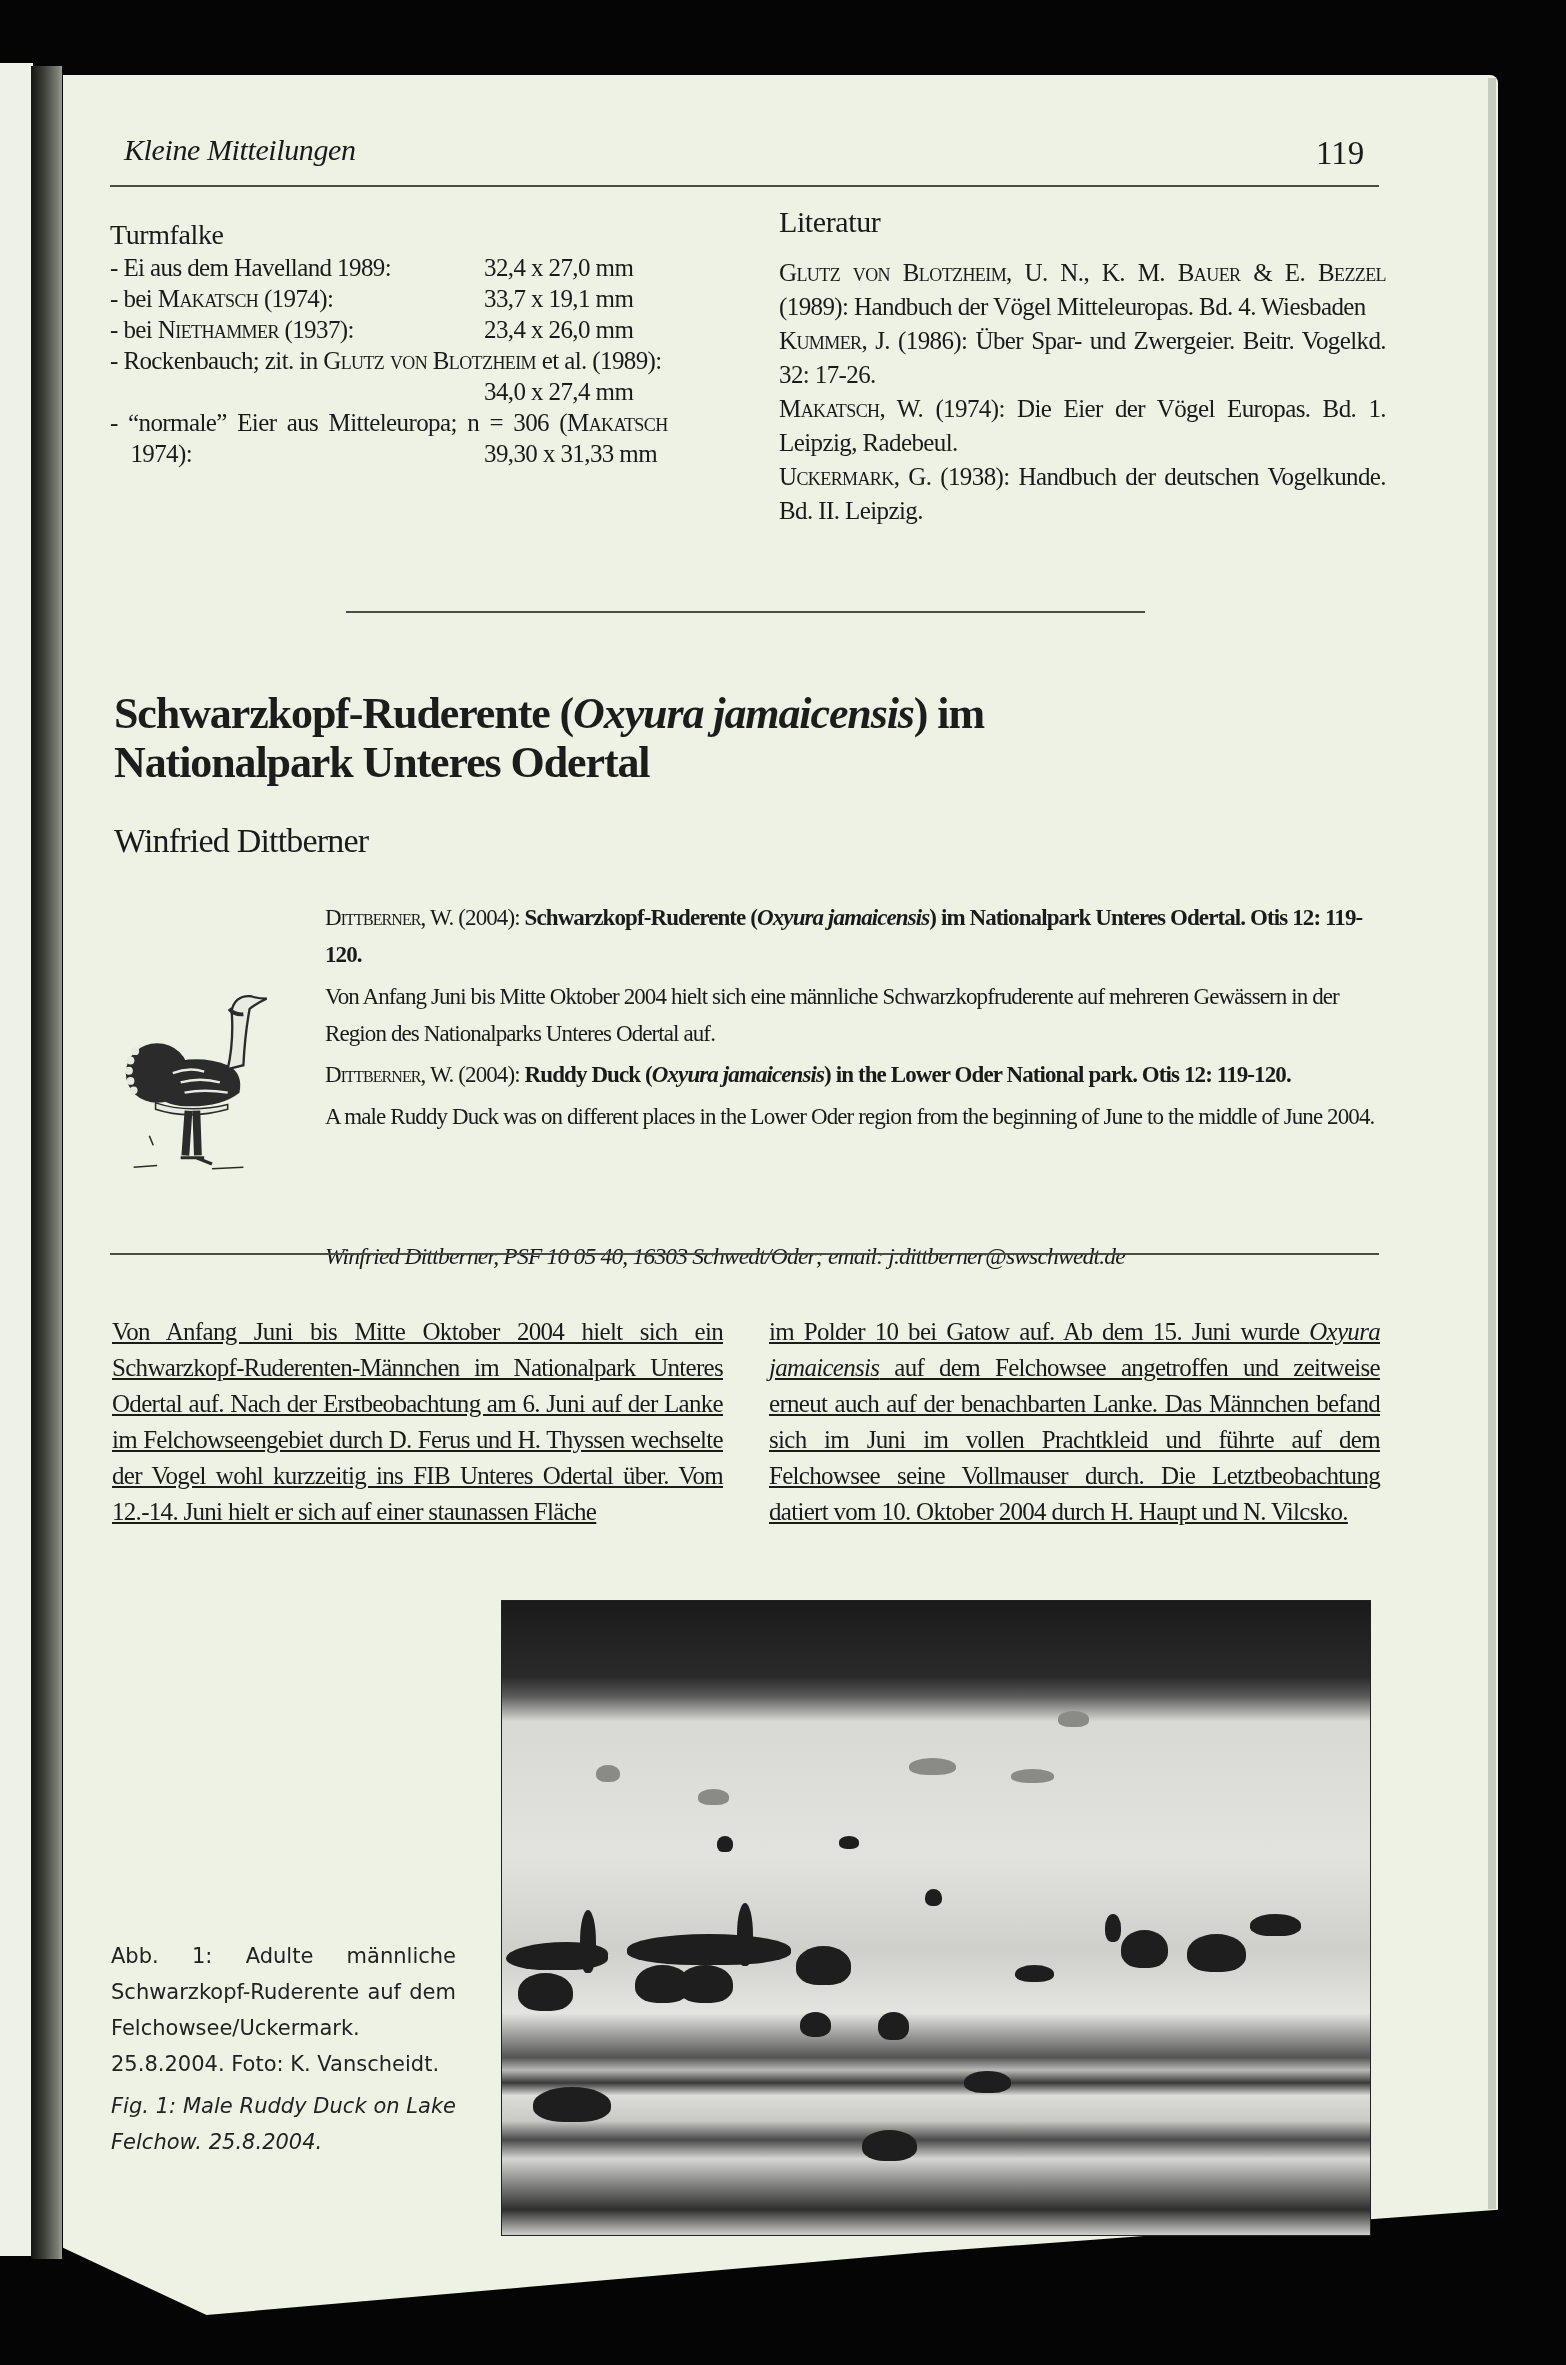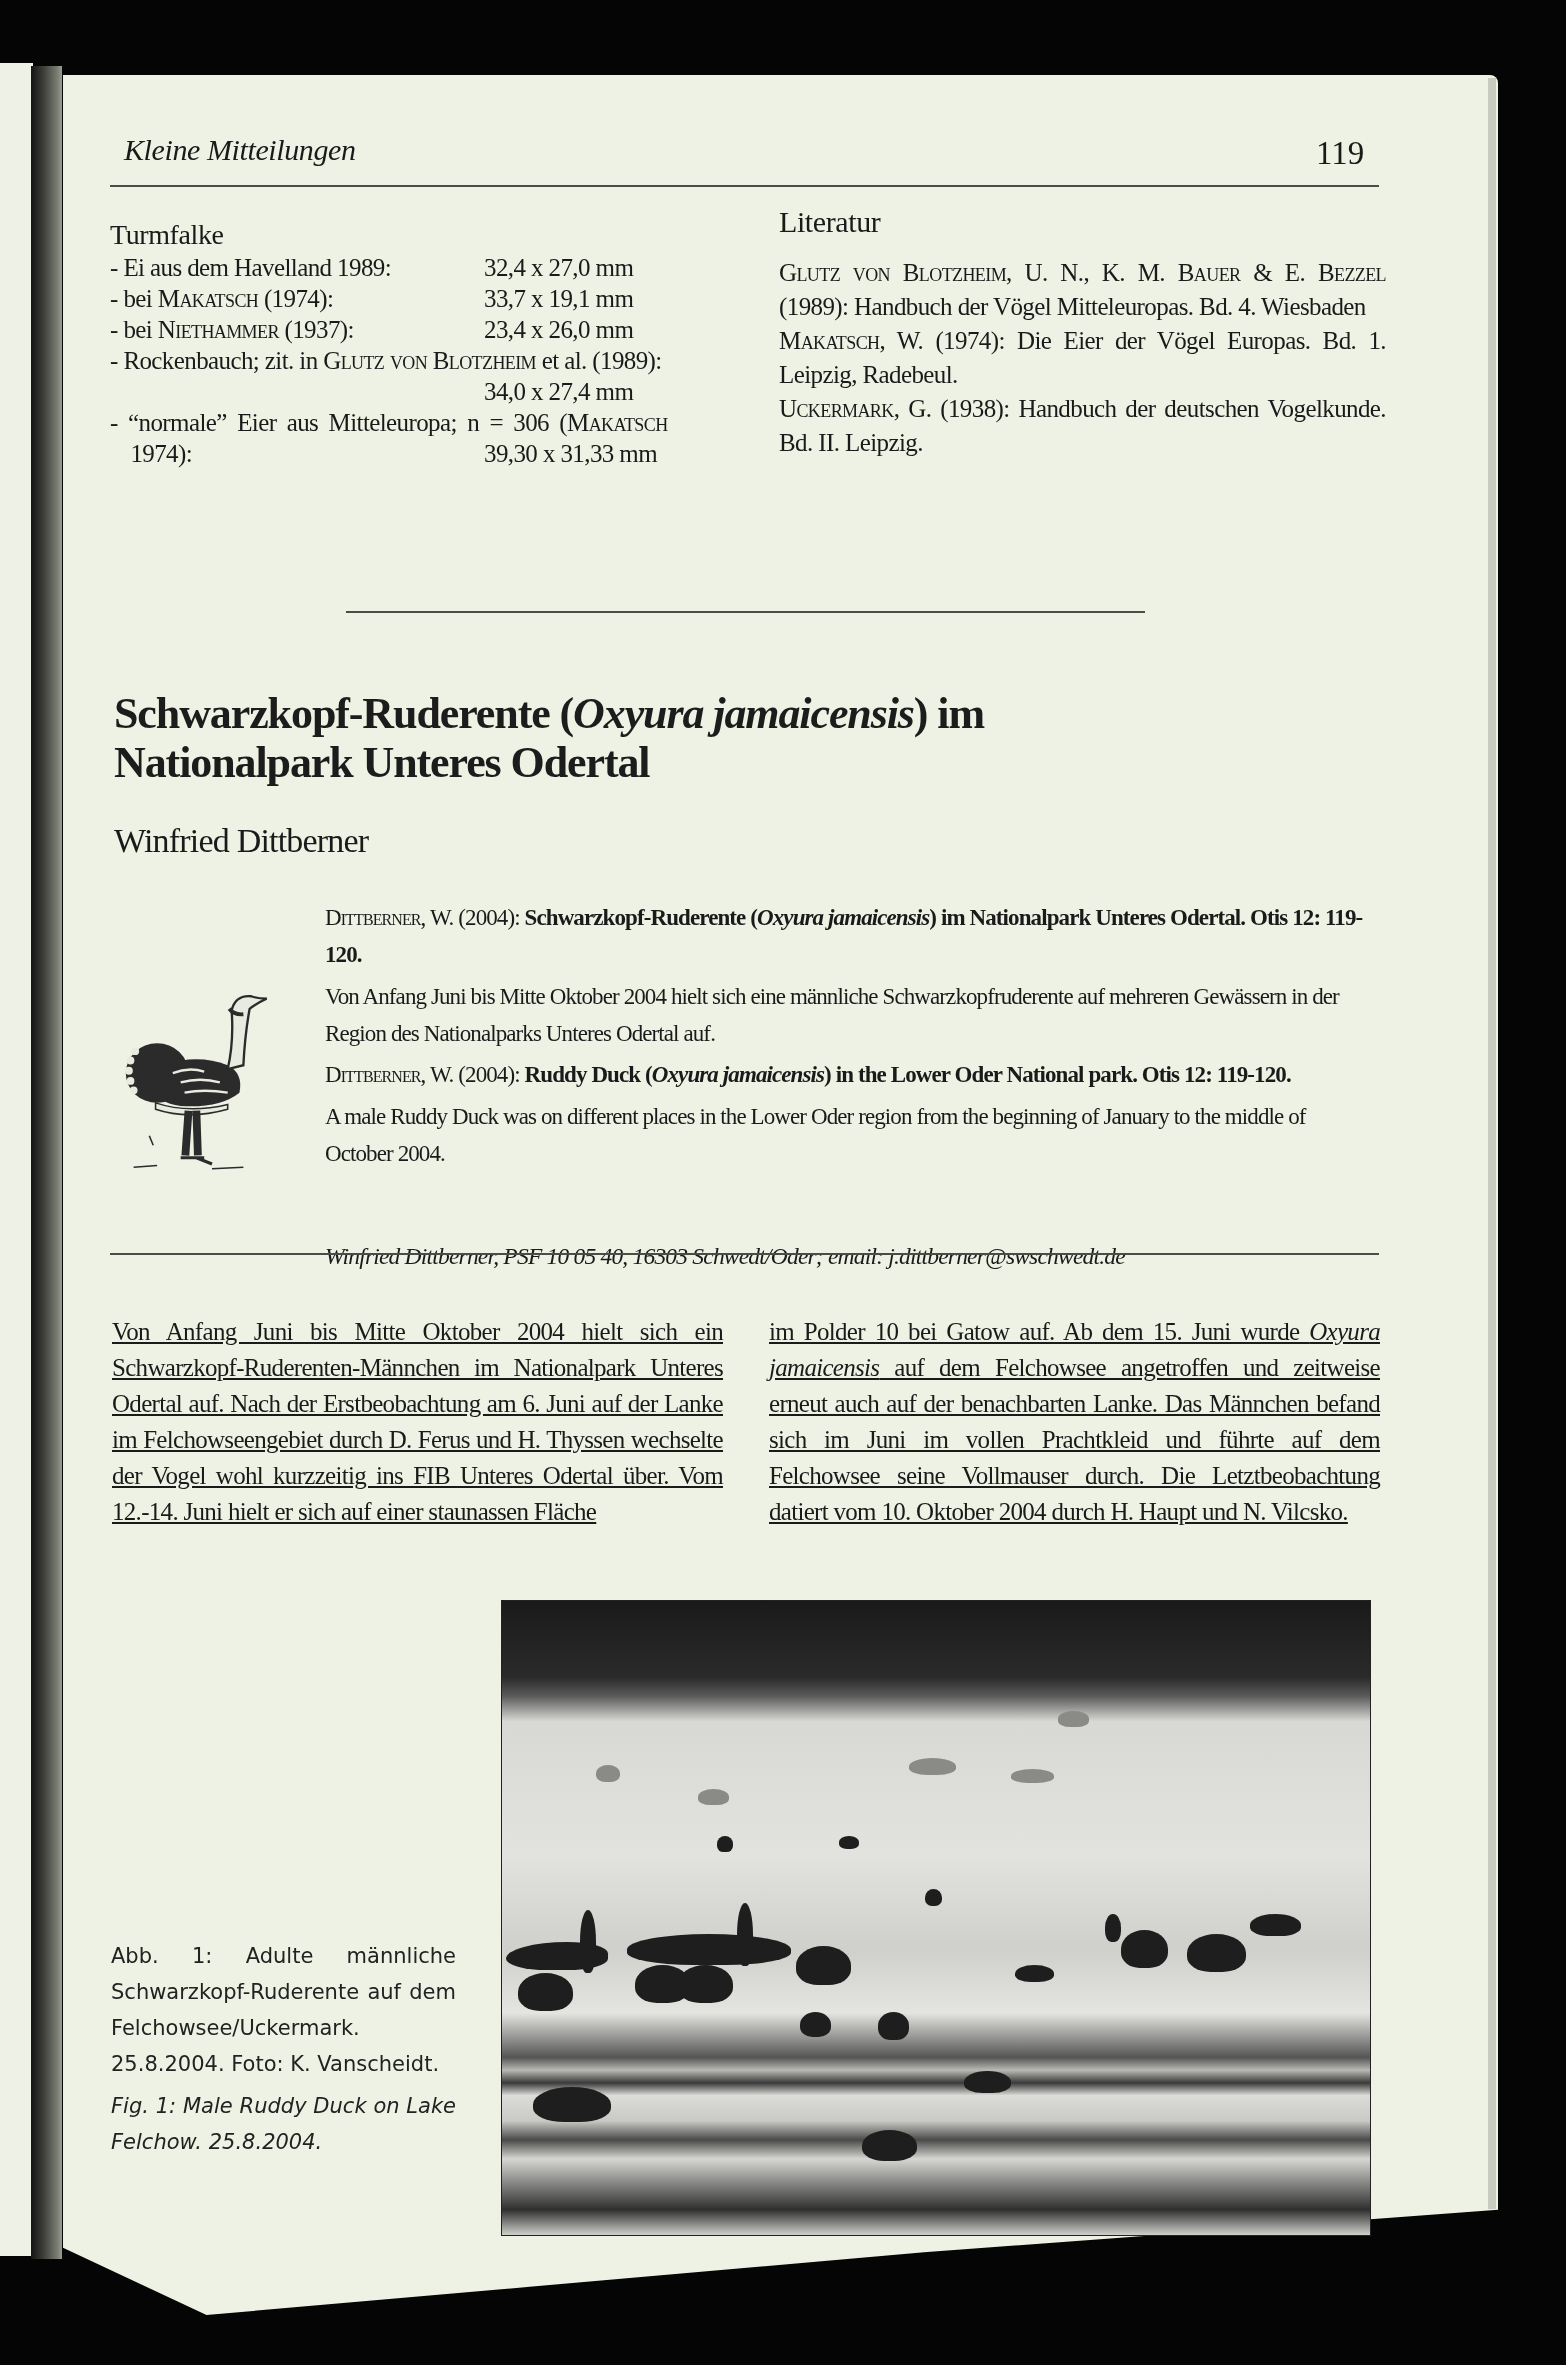--- a/index.html
+++ b/index.html
@@ -113,20 +113,21 @@
   </div>
   <div class="turm-row">
     <span style="padding-left:20.4px;">1974):</span>
     <span class="val">39,30 x 31,33 mm</span>
   </div>
 </div>
 
 <div class="abs lit">
   <div class="section-title">Literatur</div>
   <p><span class="sc">Glutz von Blotzheim, U. N., K. M. Bauer &amp; E. Bezzel</span><span> (1989): Handbuch der Vögel Mitteleuropas. Bd. 4. Wiesbaden</span></p>
+  <p><span class="sc">Kummer, J.</span><span> (1986): Über Spar- und Zwergeier. Beitr. Vogelkd. 32: 17-26.</span></p>
   <p><span class="sc">Makatsch, W.</span><span> (1974): Die Eier der Vögel Europas. Bd. 1. Leipzig, Radebeul.</span></p>
   <p><span class="sc">Uckermark, G.</span><span> (1938): Handbuch der deutschen Vogelkunde. Bd. II. Leipzig.</span></p>
 </div>
 <div class="rule" style="left:346px; top:611px; width:799px;"></div>
 
 <div class="abs article-title">
   <span>Schwarzkopf-Ruderente (</span><i>Oxyura jamaicensis</i><span>) im Nationalpark Unteres Odertal</span>
 </div>
 <div class="abs author">Winfried Dittberner</div>
 
@@ -150,21 +151,21 @@
 </svg>
 
 <div class="abs abstract">
   <p>
     <span class="sc">Dittberner, W.</span><span> (2004): </span><span class="b">Schwarzkopf-Ruderente (</span><b><i>Oxyura jamaicensis</i></b><span class="b">) im Nationalpark Unteres Odertal. Otis 12: 119-120.</span>
   </p>
   <p>Von Anfang Juni bis Mitte Oktober 2004 hielt sich eine männliche Schwarzkopfruderente auf mehreren Gewässern in der Region des Nationalparks Unteres Odertal auf.</p>
   <p>
     <span class="sc">Dittberner, W.</span><span> (2004): </span><span class="b">Ruddy Duck (</span><b><i>Oxyura jamaicensis</i></b><span class="b">) in the Lower Oder National park. Otis 12: 119-120.</span>
   </p>
-  <p>A male Ruddy Duck was on different places in the Lower Oder region from the beginning of January to the middle of October 2004.</p>
+  <p>A male Ruddy Duck was on different places in the Lower Oder region from the beginning of June to the middle of June 2004.</p>
 </div>
 <div class="abs address">Winfried Dittberner, PSF 10 05 40, 16303 Schwedt/Oder; email: j.dittberner@swschwedt.de</div>
 <div class="rule" style="left:110px; top:1253px; width:1269px;"></div>
 
 <div class="abs body-col" style="left:112px;">
   <p>Von Anfang Juni bis Mitte Oktober 2004 hielt sich ein Schwarzkopf-Ruderenten-Männchen im Nationalpark Unteres Odertal auf. Nach der Erstbeobachtung am 6. Juni auf der Lanke im Felchowseengebiet durch D. Ferus und H. Thyssen wechselte der Vogel wohl kurzzeitig ins FIB Unteres Odertal über. Vom 12.-14. Juni hielt er sich auf einer staunassen Fläche</p>
 </div>
 <div class="abs body-col" style="left:769px;">
   <p><span>im Polder 10 bei Gatow auf. Ab dem 15. Juni wurde </span><i>Oxyura jamaicensis</i><span> auf dem Felchowsee angetroffen und zeitweise erneut auch auf der benachbarten Lanke. Das Männchen befand sich im Juni im vollen Prachtkleid und führte auf dem Felchowsee seine Vollmauser durch. Die Letztbeobachtung datiert vom 10. Oktober 2004 durch H. Haupt und N. Vilcsko.</span></p>
 </div>

